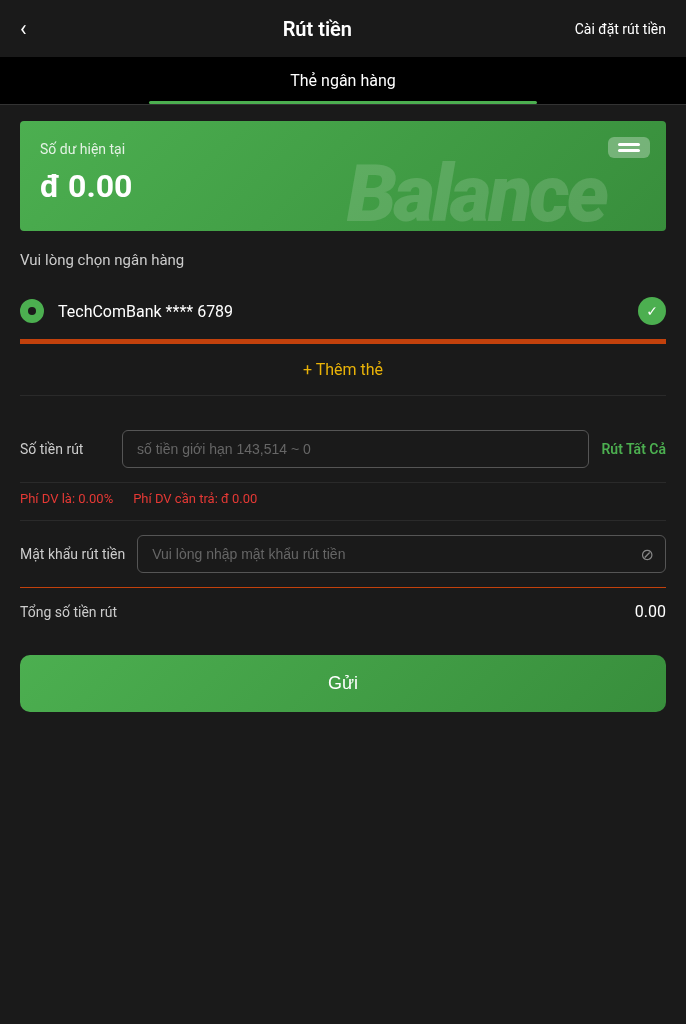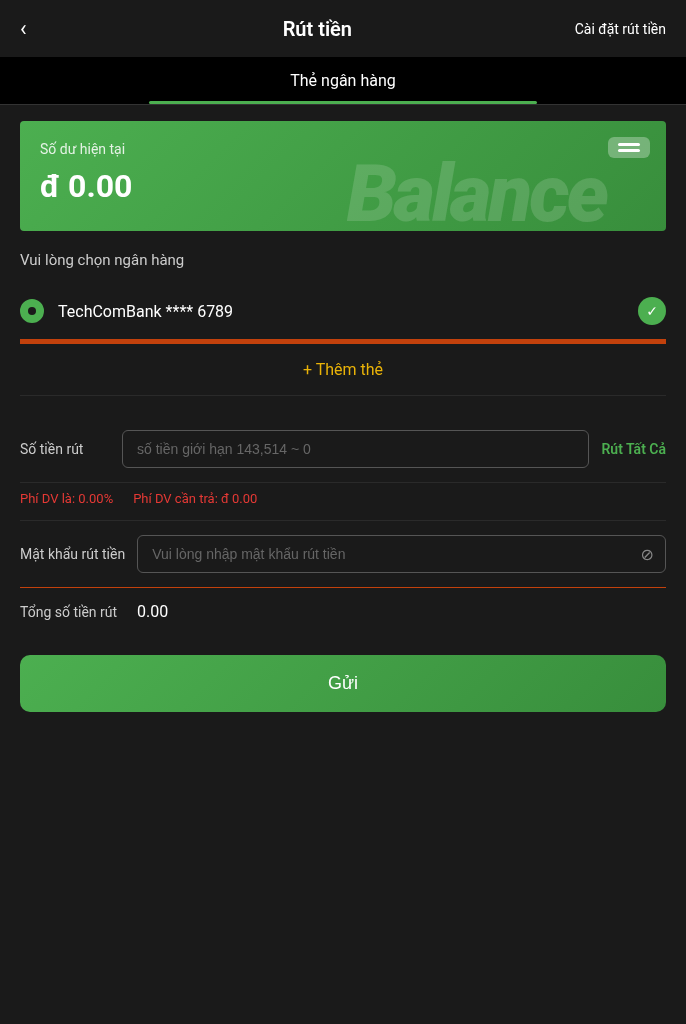--- a/index.html
+++ b/index.html
@@ -302,21 +302,22 @@
       transform: translateY(-50%);
       color: #888;
       font-size: 16px;
       cursor: pointer;
     }
 
     .total-row {
       display: flex;
       align-items: center;
       padding: 14px 0;
-      gap: 20px;
+      gap: 12px;
+      justify-content: space-between;
     }
 
     .total-label {
       font-size: 14px;
       color: #cccccc;
       min-width: 90px;
       flex-shrink: 0;
     }
 
     .total-value {

